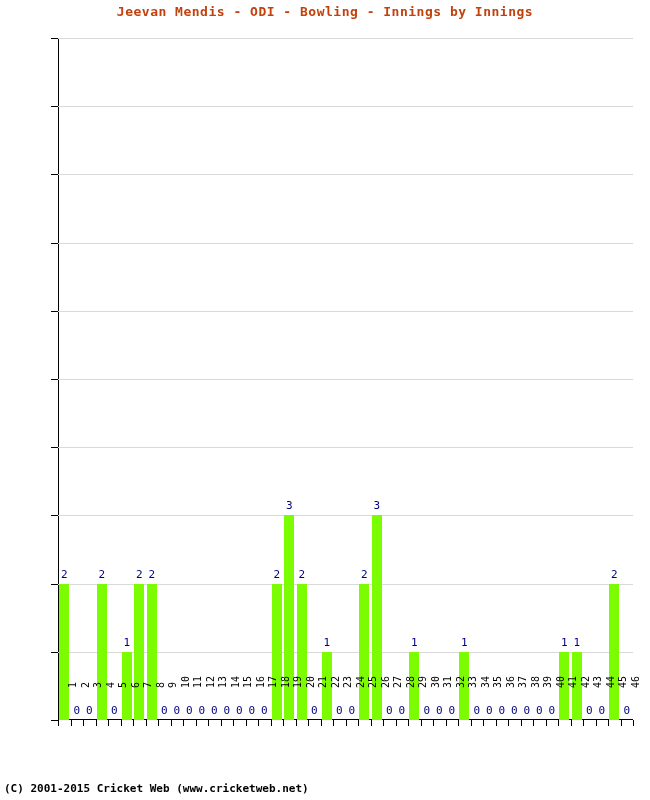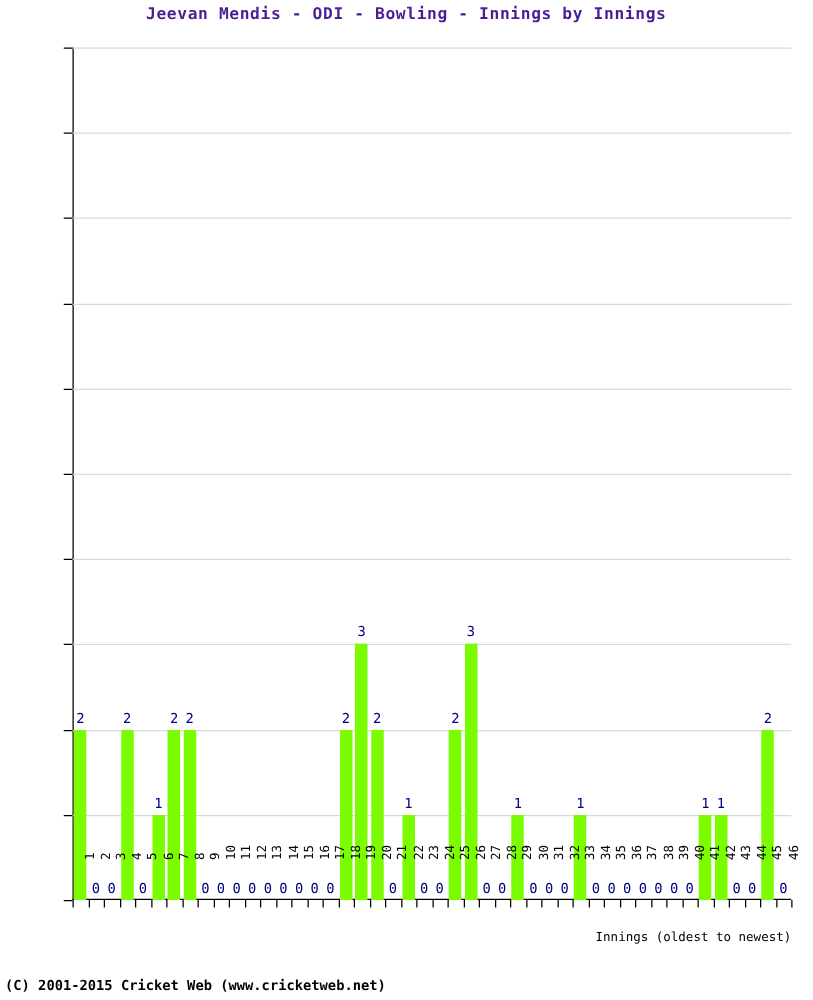--- a/index.html
+++ b/index.html
@@ -5,21 +5,21 @@
   html,body{margin:0;padding:0;}
   body{
     width:650px;height:800px;background:#ffffff;
     font-family:"DejaVu Sans Mono","Liberation Mono",monospace;
     position:relative;overflow:hidden;
   }
   #chart-root{position:absolute;inset:0;}
 
   .chart-title{
     position:absolute;top:4px;left:0;width:650px;text-align:center;
-    font-size:13px;font-weight:bold;color:#4c1d95;letter-spacing:0.5px;
+    font-size:13px;font-weight:bold;color:#c2410c;letter-spacing:0.5px;
     white-space:nowrap;
   }
 
   
   .plot{
     position:absolute;left:58px;top:38px;width:575px;height:682px;
   }
   .plot-frame{
     position:absolute;left:0;top:0;width:575px;height:682px;
     border-left:1.5px solid #000;border-bottom:1.5px solid #000;
@@ -255,16 +255,15 @@
       <div class="x-label" style="left: 530.75px;">38</div>
       <div class="x-label" style="left: 543.25px;">39</div>
       <div class="x-label" style="left: 555.75px;">40</div>
       <div class="x-label" style="left: 568.25px;">41</div>
       <div class="x-label" style="left: 580.75px;">42</div>
       <div class="x-label" style="left: 593.25px;">43</div>
       <div class="x-label" style="left: 605.75px;">44</div>
       <div class="x-label" style="left: 618.25px;">45</div>
       <div class="x-label" style="left: 630.75px;">46</div>
     </div>
-  <div class="x-axis-title">Innings (oldest to newest)</div>
 
   <div class="footer">(C) 2001-2015 Cricket Web (www.cricketweb.net)</div>
 </div>
 
 </body></html>

